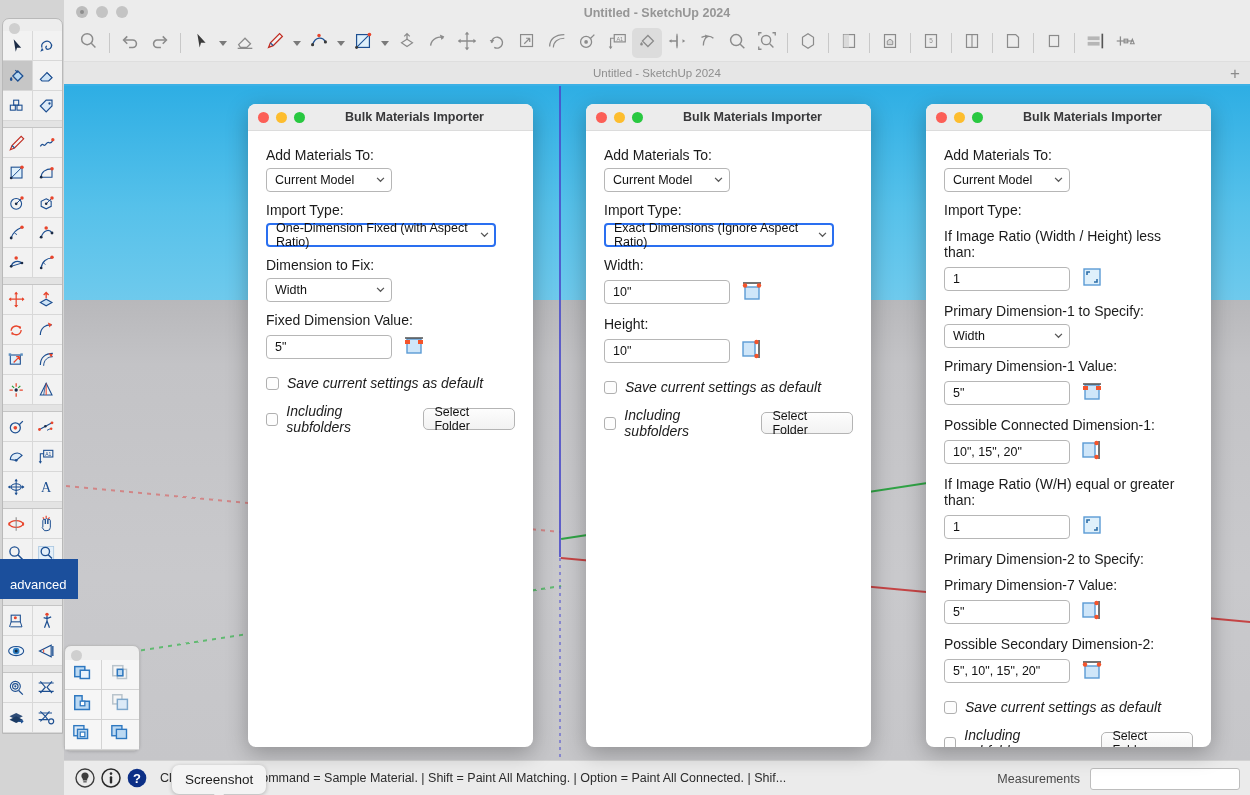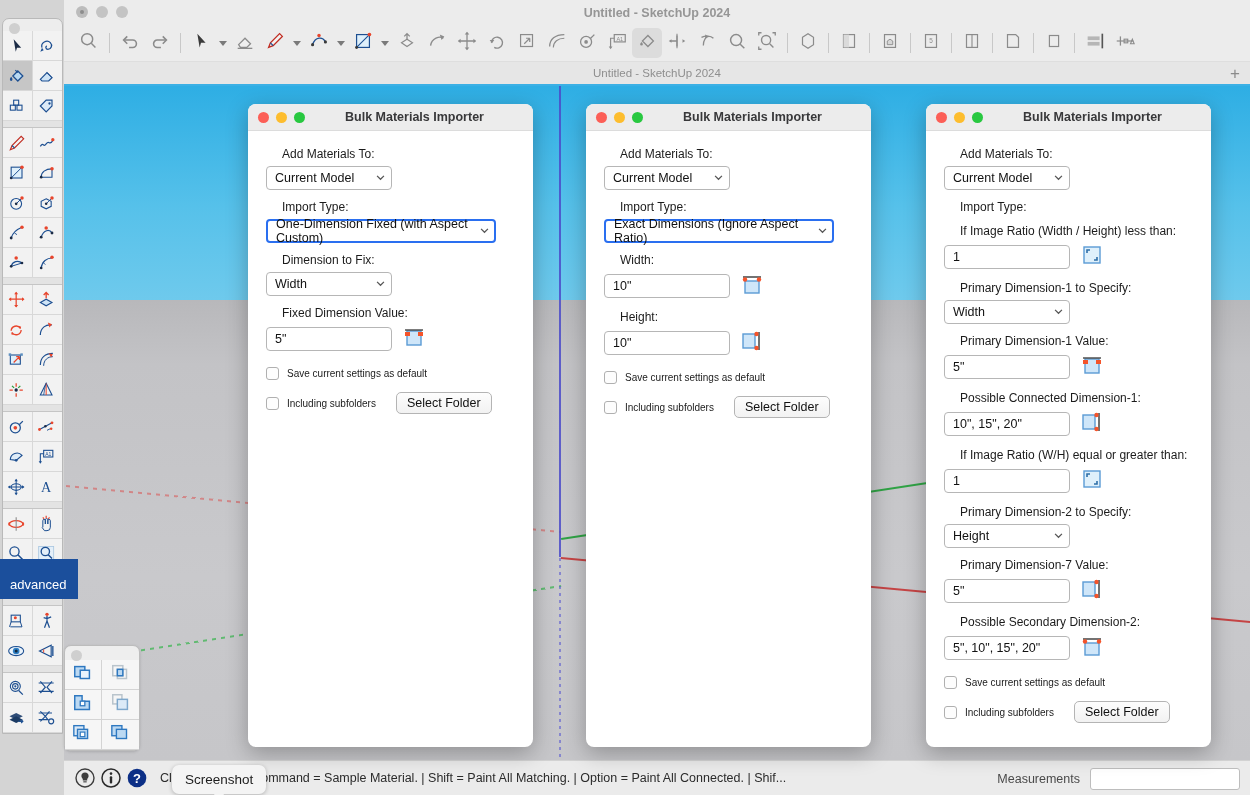--- a/index.html
+++ b/index.html
@@ -194,21 +194,21 @@
   }
   .dlg-title-text {
     width: 100%; text-align:center; font-size: 12.5px; font-weight: bold; color: #38383a; padding-left: 48px;
   }
   .dlg-traffic { position:absolute; left: 10px; top: 8px; display:flex; gap:7px; }
   .d-red { width:11px;height:11px;border-radius:50%;background:#fc5f57; }
   .d-yel { width:11px;height:11px;border-radius:50%;background:#fdbd2e; }
   .d-grn { width:11px;height:11px;border-radius:50%;background:#28c840; }
 
   .dlg-body { padding: 16px 18px 14px 18px; }
-  .f-label { font-size: 12px; color: #1b1b1b; margin-bottom: 5px; margin-top: 10px; margin-left: 16px; }
+  .f-label { font-size: 14px; color: #1b1b1b; margin-bottom: 5px; margin-top: 10px; }
   .f-label.first { margin-top: 0; }
   .f-row { display: flex; align-items: center; gap: 10px; }
   select.f-sel, .f-sel {
     height: 24px; border: 1px solid #b6b6b6; border-radius: 4px;
     background: #fff; font-size: 12.5px; color: #111;
     padding: 0 22px 0 8px; font-family: "Liberation Sans", sans-serif;
     appearance: none; -webkit-appearance: none;
     position: relative;
     display: flex; align-items: center;
   }
@@ -221,21 +221,21 @@
   .f-input {
     height: 24px; border: 1px solid #b6b6b6; border-radius: 4px; background: #fff;
     font-size: 12.5px; color: #111; padding: 0 8px; line-height: 22px;
     font-family: "Liberation Sans", sans-serif;
   }
   .chk-row { display:flex; align-items:center; gap: 8px; margin-top: 14px; }
   .chk {
     width: 13px; height: 13px; border: 1px solid #b0b0b0; border-radius: 3px;
     background: #fdfdfd;
   }
-  .chk-label { font-size: 10px; color: #1b1b1b; }
+  .chk-label { font-size: 14px; color: #1b1b1b; font-style: italic; }
   .btn {
     height: 22px; padding: 0 10px; font-size: 12.5px; color: #111;
     background: linear-gradient(#fdfdfd,#f2f2f2); border: 1px solid #b4b4b4;
     border-radius: 5px; display:flex; align-items:center; justify-content:center;
     font-family: "Liberation Sans", sans-serif;
   }
   .sub-row { display:flex; align-items:center; justify-content: flex-start; margin-top: 12px; gap: 20px; }
 </style>
 </head>
 <body>
@@ -1039,21 +1039,21 @@
             <div class="sel-wrap">
               <div class="f-sel" style="width:126px">Current Model</div>
               <svg class="sel-caret" viewBox="0 0 10 7">
                 <path d="M1 1l4 4 4-4" fill="none" stroke="#555" stroke-width="1.4"></path>
               </svg>
             </div>
           </div>
           <div class="f-label">Import Type:</div>
           <div class="f-row">
             <div class="sel-wrap">
-              <div class="f-sel focused" style="width:230px">One-Dimension Fixed (with Aspect Custom)</div>
+              <div class="f-sel focused" style="width:230px">One-Dimension Fixed (with Aspect Ratio)</div>
               <svg class="sel-caret" viewBox="0 0 10 7">
                 <path d="M1 1l4 4 4-4" fill="none" stroke="#555" stroke-width="1.4"></path>
               </svg>
             </div>
           </div>
           <div class="f-label">Dimension to Fix:</div>
           <div class="f-row">
             <div class="sel-wrap">
               <div class="f-sel" style="width:126px">Width</div>
               <svg class="sel-caret" viewBox="0 0 10 7">
@@ -1206,28 +1206,20 @@
           <div class="f-label">If Image Ratio (W/H) equal or greater than:</div>
           <div class="f-row">
             <div class="f-input" style="width:126px">1</div>
             <span class="dim-icon"><svg width="24" height="24" viewBox="0 0 24 24">
                 <rect x="4" y="4" width="16" height="16" fill="#dff0fb" stroke="#5b9bd5" stroke-width="1.4"></rect>
                 <path d="M7 10V7h3" fill="none" stroke="#2f6fa8" stroke-width="1.6"></path>
                 <path d="M17 14v3h-3" fill="none" stroke="#2f6fa8" stroke-width="1.6"></path>
               </svg></span>
           </div>
           <div class="f-label">Primary Dimension-2 to Specify:</div>
-          <div class="f-row">
-            <div class="sel-wrap">
-              <div class="f-sel" style="width:126px">Height</div>
-              <svg class="sel-caret" viewBox="0 0 10 7">
-                <path d="M1 1l4 4 4-4" fill="none" stroke="#555" stroke-width="1.4"></path>
-              </svg>
-            </div>
-          </div>
           <div class="f-label">Primary Dimension-7 Value:</div>
           <div class="f-row">
             <div class="f-input" style="width:126px">5"</div>
             <span class="dim-icon"><svg width="24" height="24" viewBox="0 0 24 24">
                 <rect x="3" y="5" width="12" height="14" fill="#cfe6f9" stroke="#5b9bd5" stroke-width="1.4"></rect>
                 <line x1="19" y1="3" x2="19" y2="21" stroke="#444" stroke-width="1.5"></line>
                 <circle cx="16.5" cy="5" r="2.2" fill="#f4542b"></circle>
                 <circle cx="16.5" cy="19" r="2.2" fill="#f4542b"></circle>
               </svg></span>
           </div>

